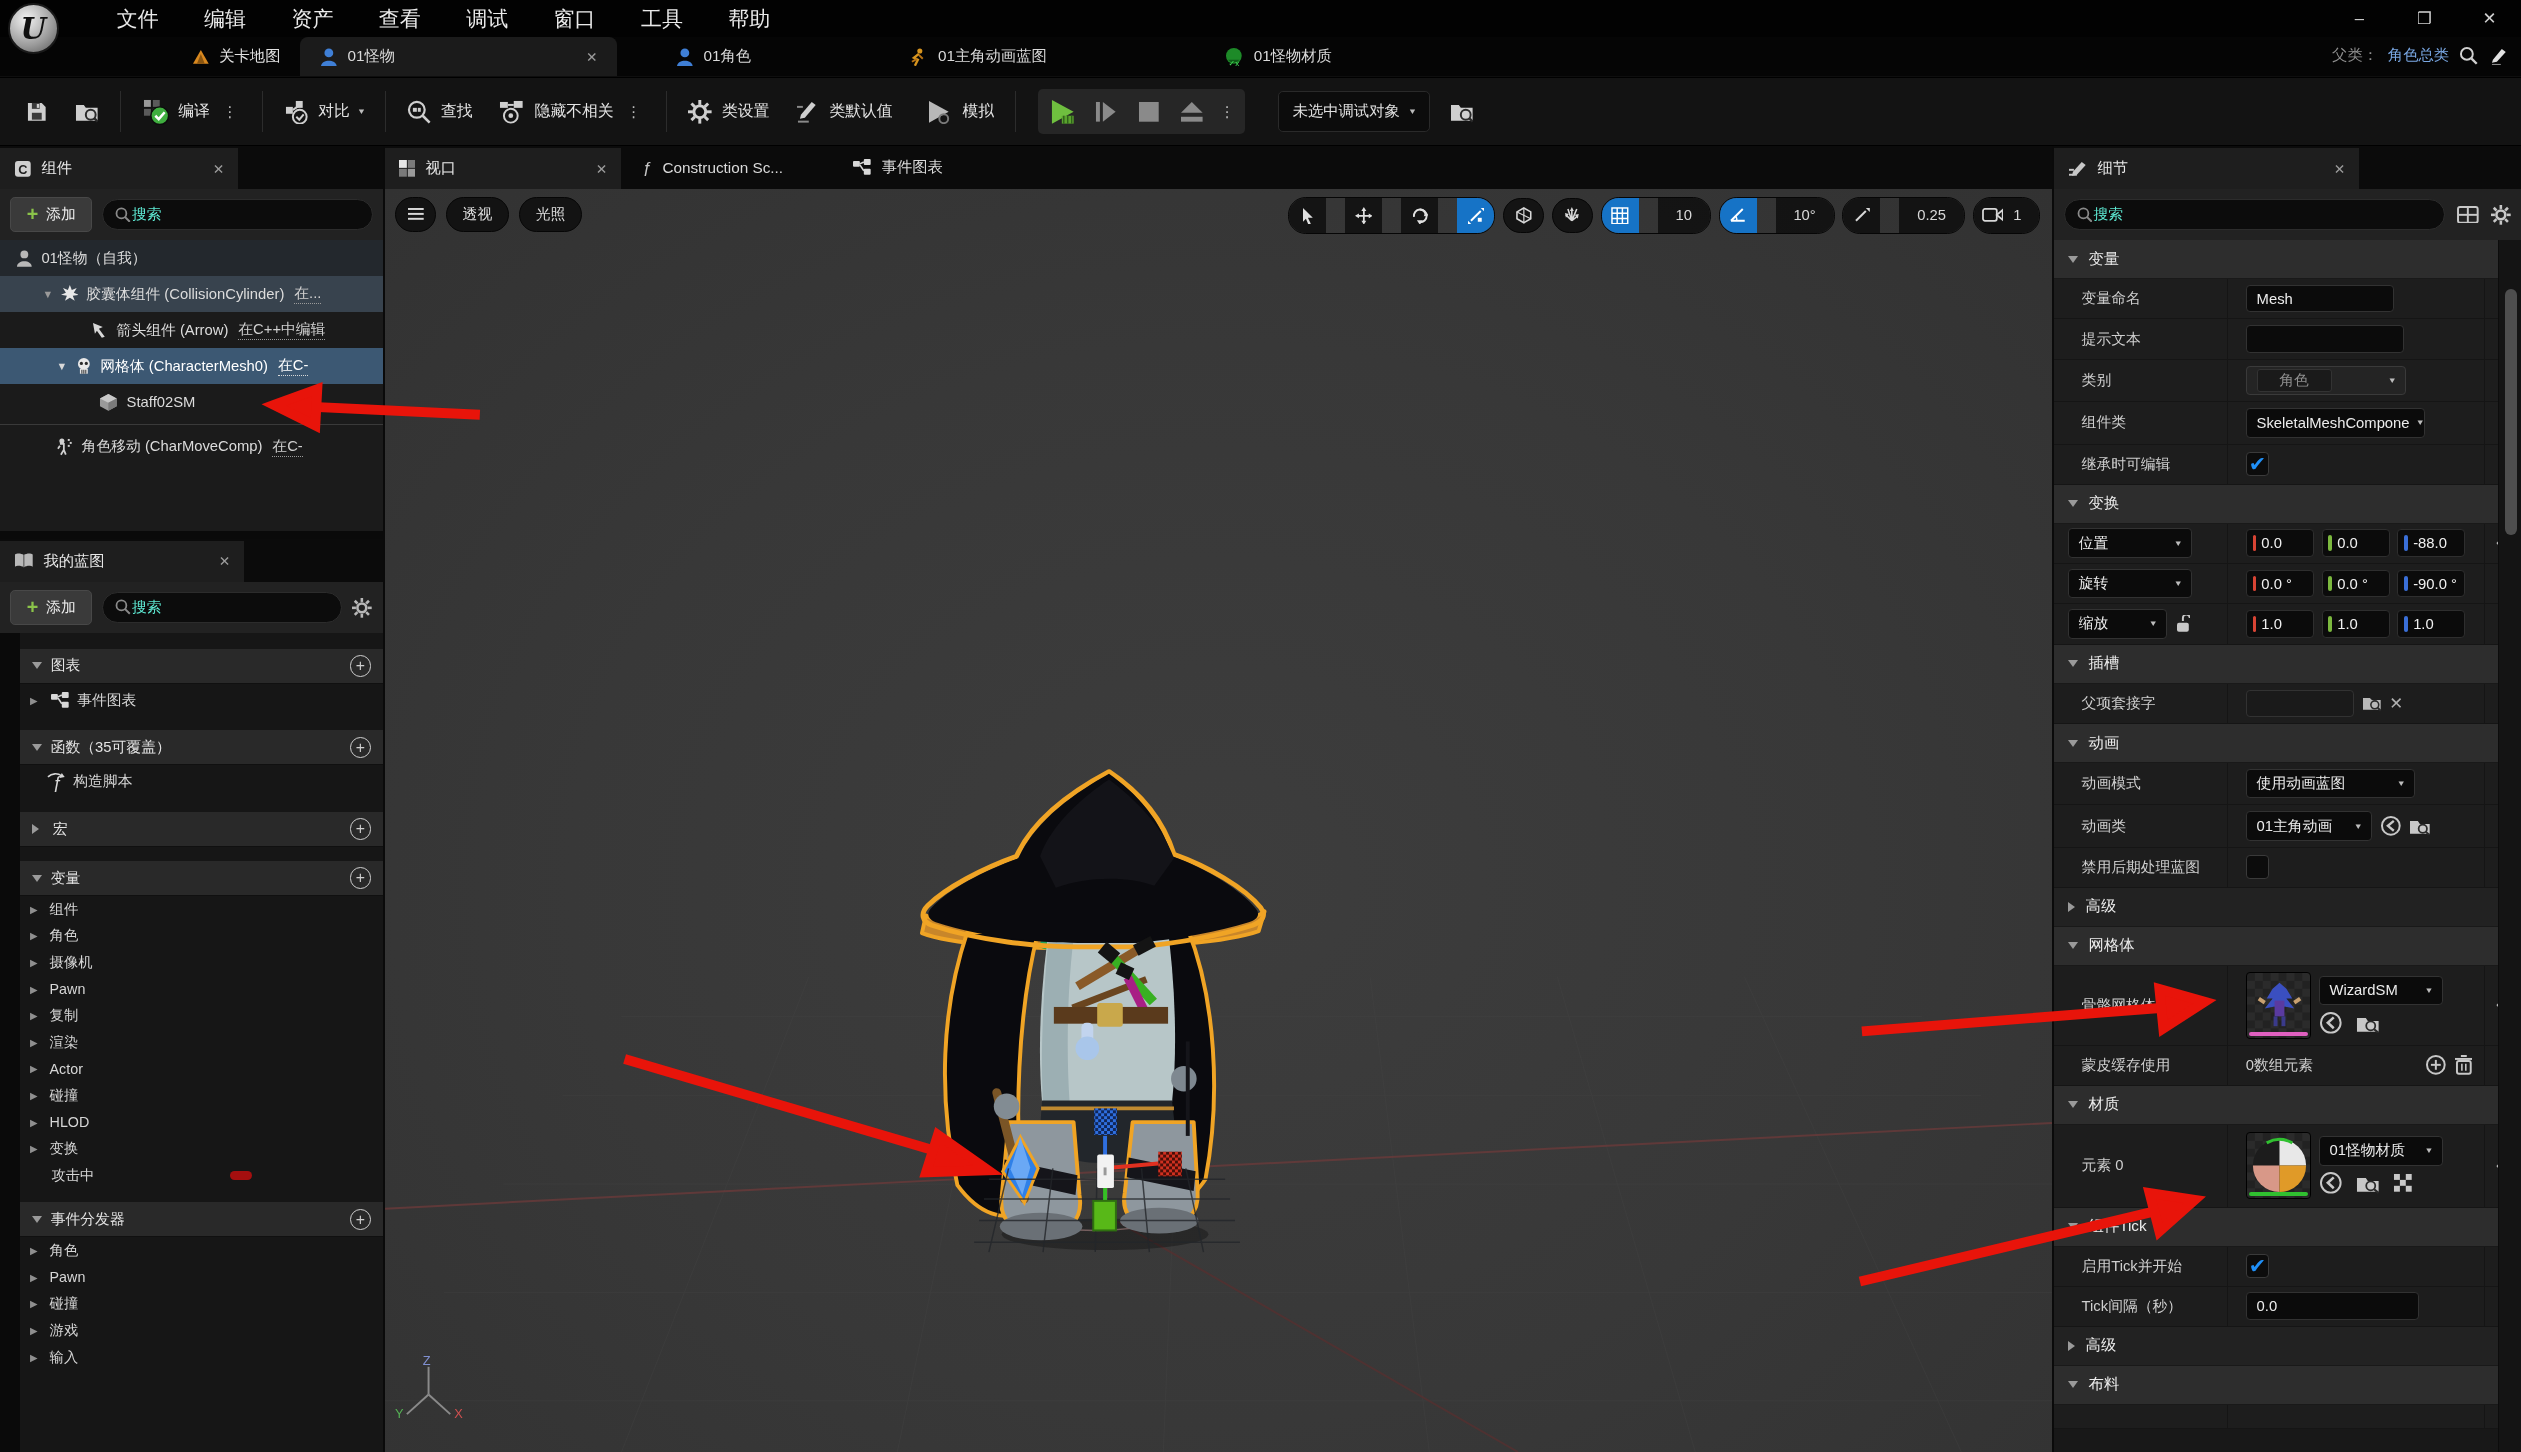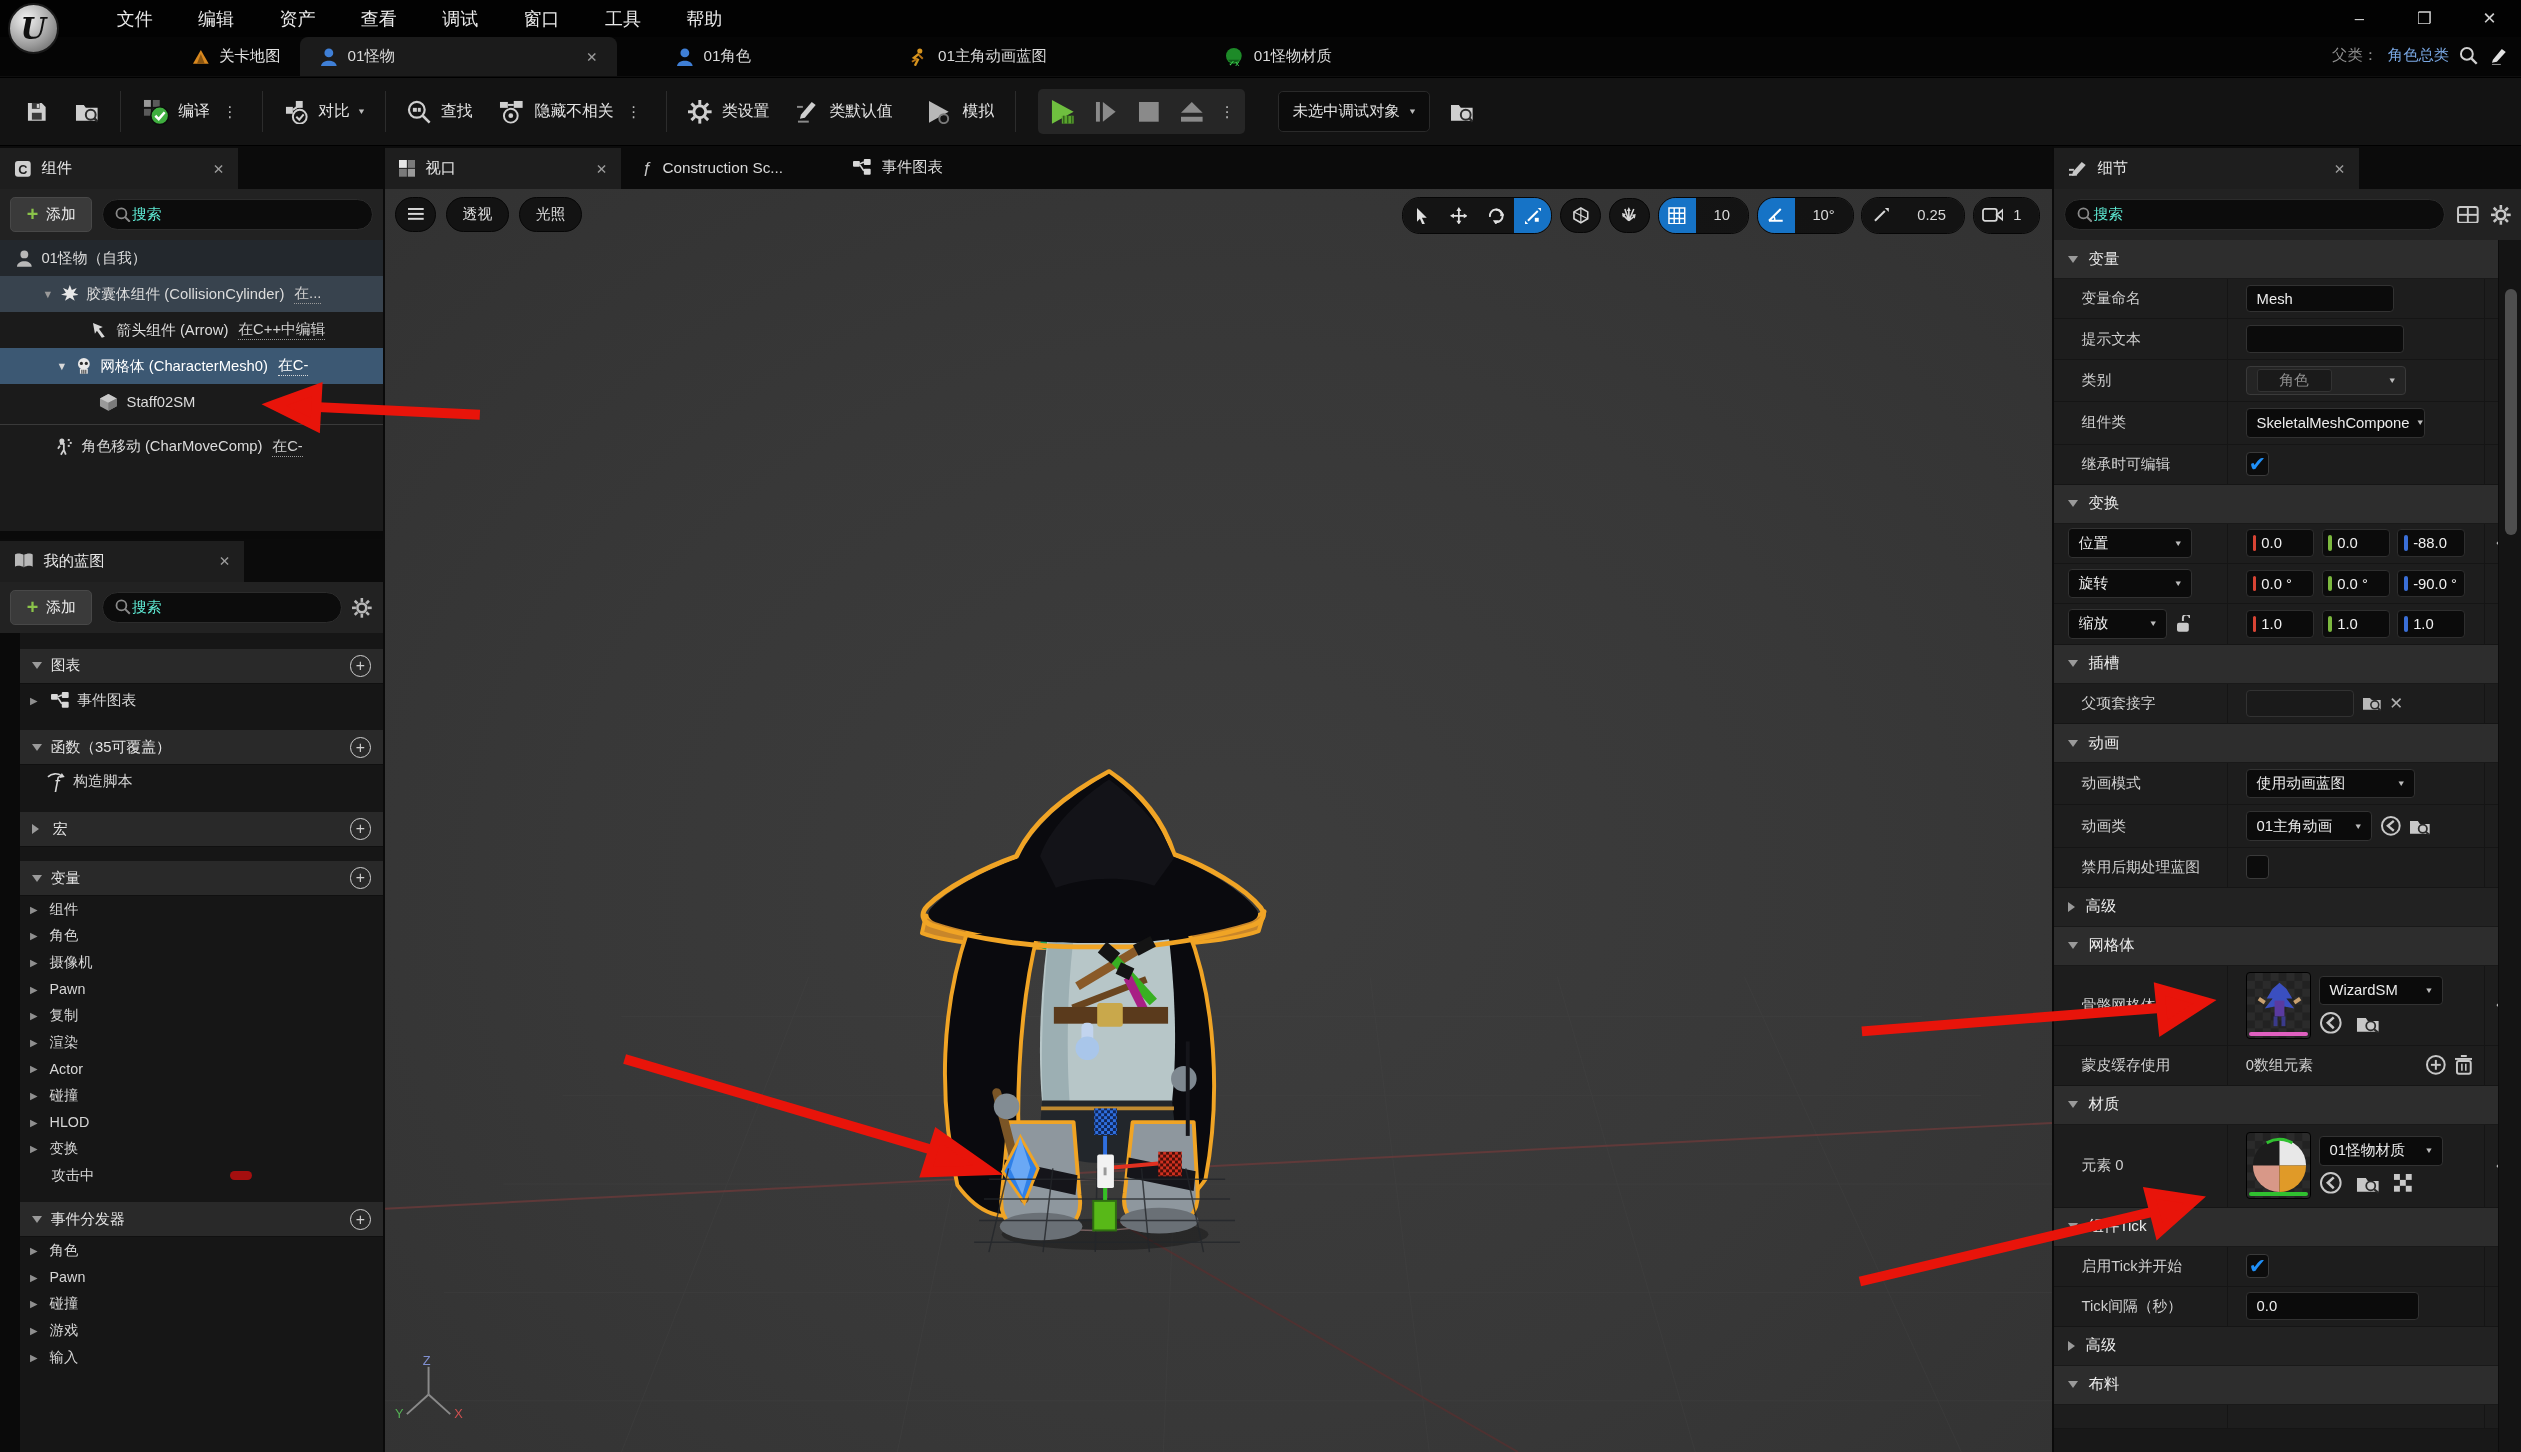--- a/index.html
+++ b/index.html
@@ -8,21 +8,21 @@
        font-family:"Liberation Sans","DejaVu Sans",sans-serif;color:#d8d8d8;font-size:14.8px;}
   .abs{position:absolute;}
 
   
   .titlebar{position:absolute;top:0;left:0;width:2522px;height:37px;background:#020202;display:flex;align-items:center;}
   .logo{position:absolute;left:7.9px;top:3px;width:51px;height:51px;border-radius:50%;
         background:radial-gradient(circle at 35% 30%,#f2f2f2,#9a9a9a 60%,#555);z-index:5;
         display:flex;align-items:center;justify-content:center;border:2px solid #1a1a1a;}
   .logo span{font-family:"DejaVu Serif",serif;font-weight:bold;font-size:29.6px;color:#101010;font-style:italic;}
   .menubar{display:flex;margin-left:94px;}
-  .menu-item{padding:0 22.7px;height:37px;display:flex;align-items:center;color:#eaeaea;font-size:18px;cursor:default;}
+  .menu-item{padding:0 22.7px;height:37px;display:flex;align-items:center;color:#eaeaea;font-size:21px;cursor:default;}
   .winctl{position:absolute;right:0;top:0;height:37px;display:flex;align-items:center;}
   .winbtn{width:65px;height:37px;display:flex;align-items:center;justify-content:center;color:#cfcfcf;font-size:16.7px;}
 
   .tabbar{position:absolute;top:37px;left:0;width:2522px;height:39px;background:#050505;display:flex;align-items:flex-end;}
   .leveltab{display:flex;align-items:center;gap:9.9px;padding:0 19.7px;height:39px;margin-left:172px;color:#e2e2e2;font-size:15.3px;}
   .asset-tab{display:flex;align-items:center;gap:9.9px;height:39px;padding:0 19.7px;color:#dadada;font-size:15.3px;}
   .asset-tab.active{background:#1b1b1b;border-radius:7.9px 7.9px 0 0;margin-left:0;width:317px;}
   .tab-close{margin-left:auto;color:#9a9a9a;font-size:13.8px;}
   .tab-gap{width:39px;}
   .parentclass{position:absolute;right:13.8px;top:45px;display:flex;align-items:center;gap:9.9px;font-size:15.3px;}
@@ -79,21 +79,21 @@
 
   
   .vp-tabrow{height:43px;background:#0b0b0b;display:flex;align-items:flex-end;}
   .vp-area{position:absolute;top:43px;left:0;right:0;bottom:0;background:
      radial-gradient(ellipse at 50% 55%, #3d3d3d 0%, #383838 55%, #323232 100%);overflow:hidden;}
   .vp-toolsL{position:absolute;top:7.9px;left:9.9px;display:flex;gap:9.9px;}
   .pill{height:35px;background:rgba(14,14,14,.85);border:1px solid #060606;border-radius:17.7px;display:flex;align-items:center;justify-content:center;padding:0 15.8px;color:#dedede;font-size:14.8px;}
   .pill.iconly{width:41px;padding:0;}
   .vp-toolsR{position:absolute;top:7.9px;right:11.8px;display:flex;gap:7.9px;align-items:center;}
   .vbtn{height:35px;min-width:37px;background:rgba(14,14,14,.85);display:flex;align-items:center;justify-content:center;color:#d8d8d8;padding:0 7.9px;}
-  .vgroup{display:flex;border-radius:17.7px;overflow:hidden;border:1px solid #060606;}
+  .vgroup{display:flex;border-radius:17.7px;overflow:hidden;border:1px solid #060606;gap:19px;}
   .vbtn.blue{background:#1673c6;color:#fff;}
   .vlabel{font-size:14.8px;padding:0 9.9px;}
 
   
   .dt-body{position:absolute;top:43px;left:0;right:0;bottom:0;background:#181818;overflow:hidden;}
   .dt-search{height:51px;background:#222;display:flex;align-items:center;gap:11.8px;padding:0 9.9px;}
   .dcat{height:39px;background:#2d2d2d;display:flex;align-items:center;gap:10.8px;padding-left:13.8px;font-size:15.3px;color:#ededed;border-bottom:1px solid #191919;}
   .dcat.sub{background:#222;}
   .drow{display:flex;min-height:40px;background:#1d1d1d;border-bottom:1px solid #151515;}
   .dlabel{width:173px;flex:none;padding-left:27.6px;display:flex;align-items:center;font-size:14.8px;color:#cfcfcf;white-space:nowrap;overflow:hidden;}

